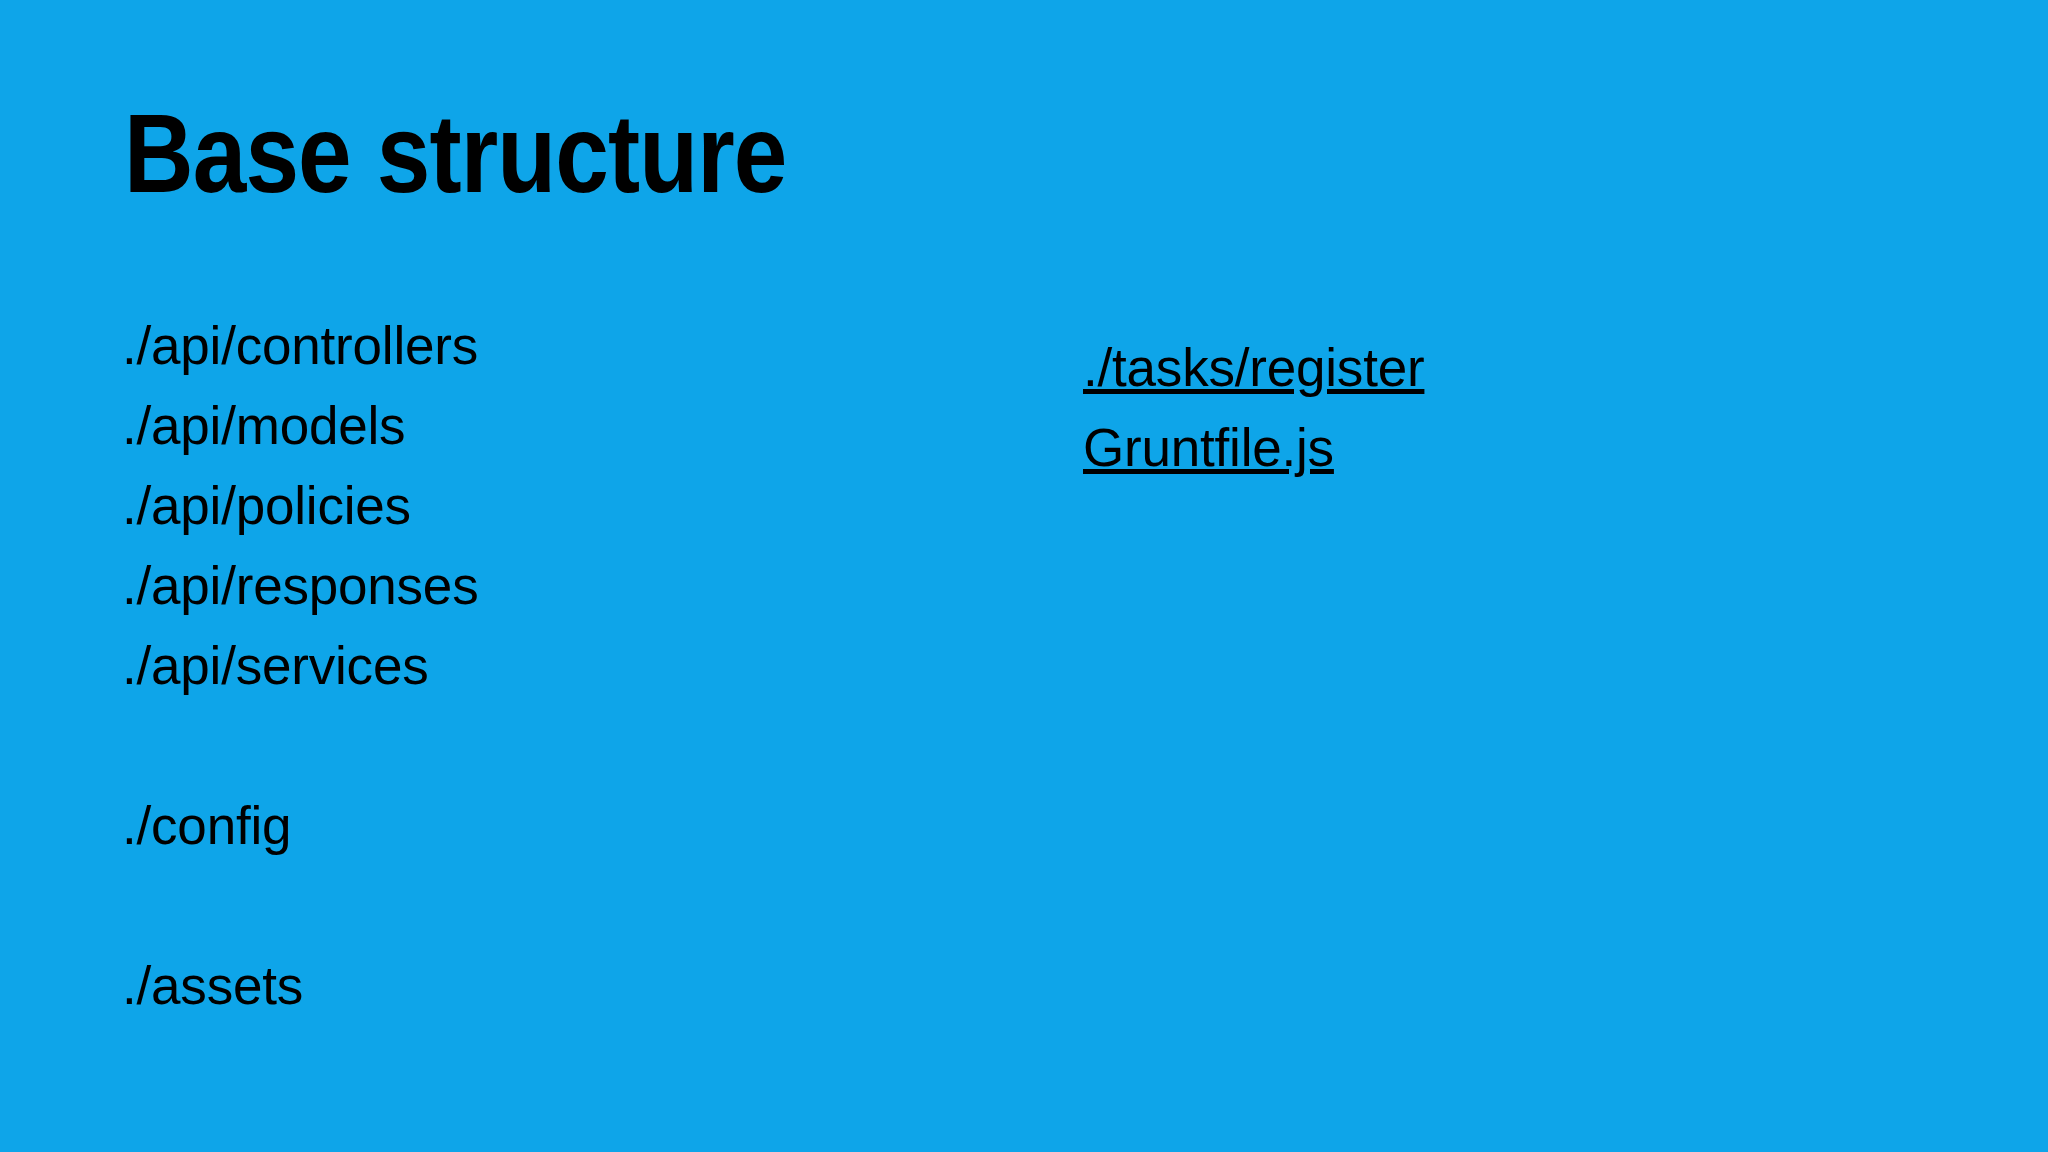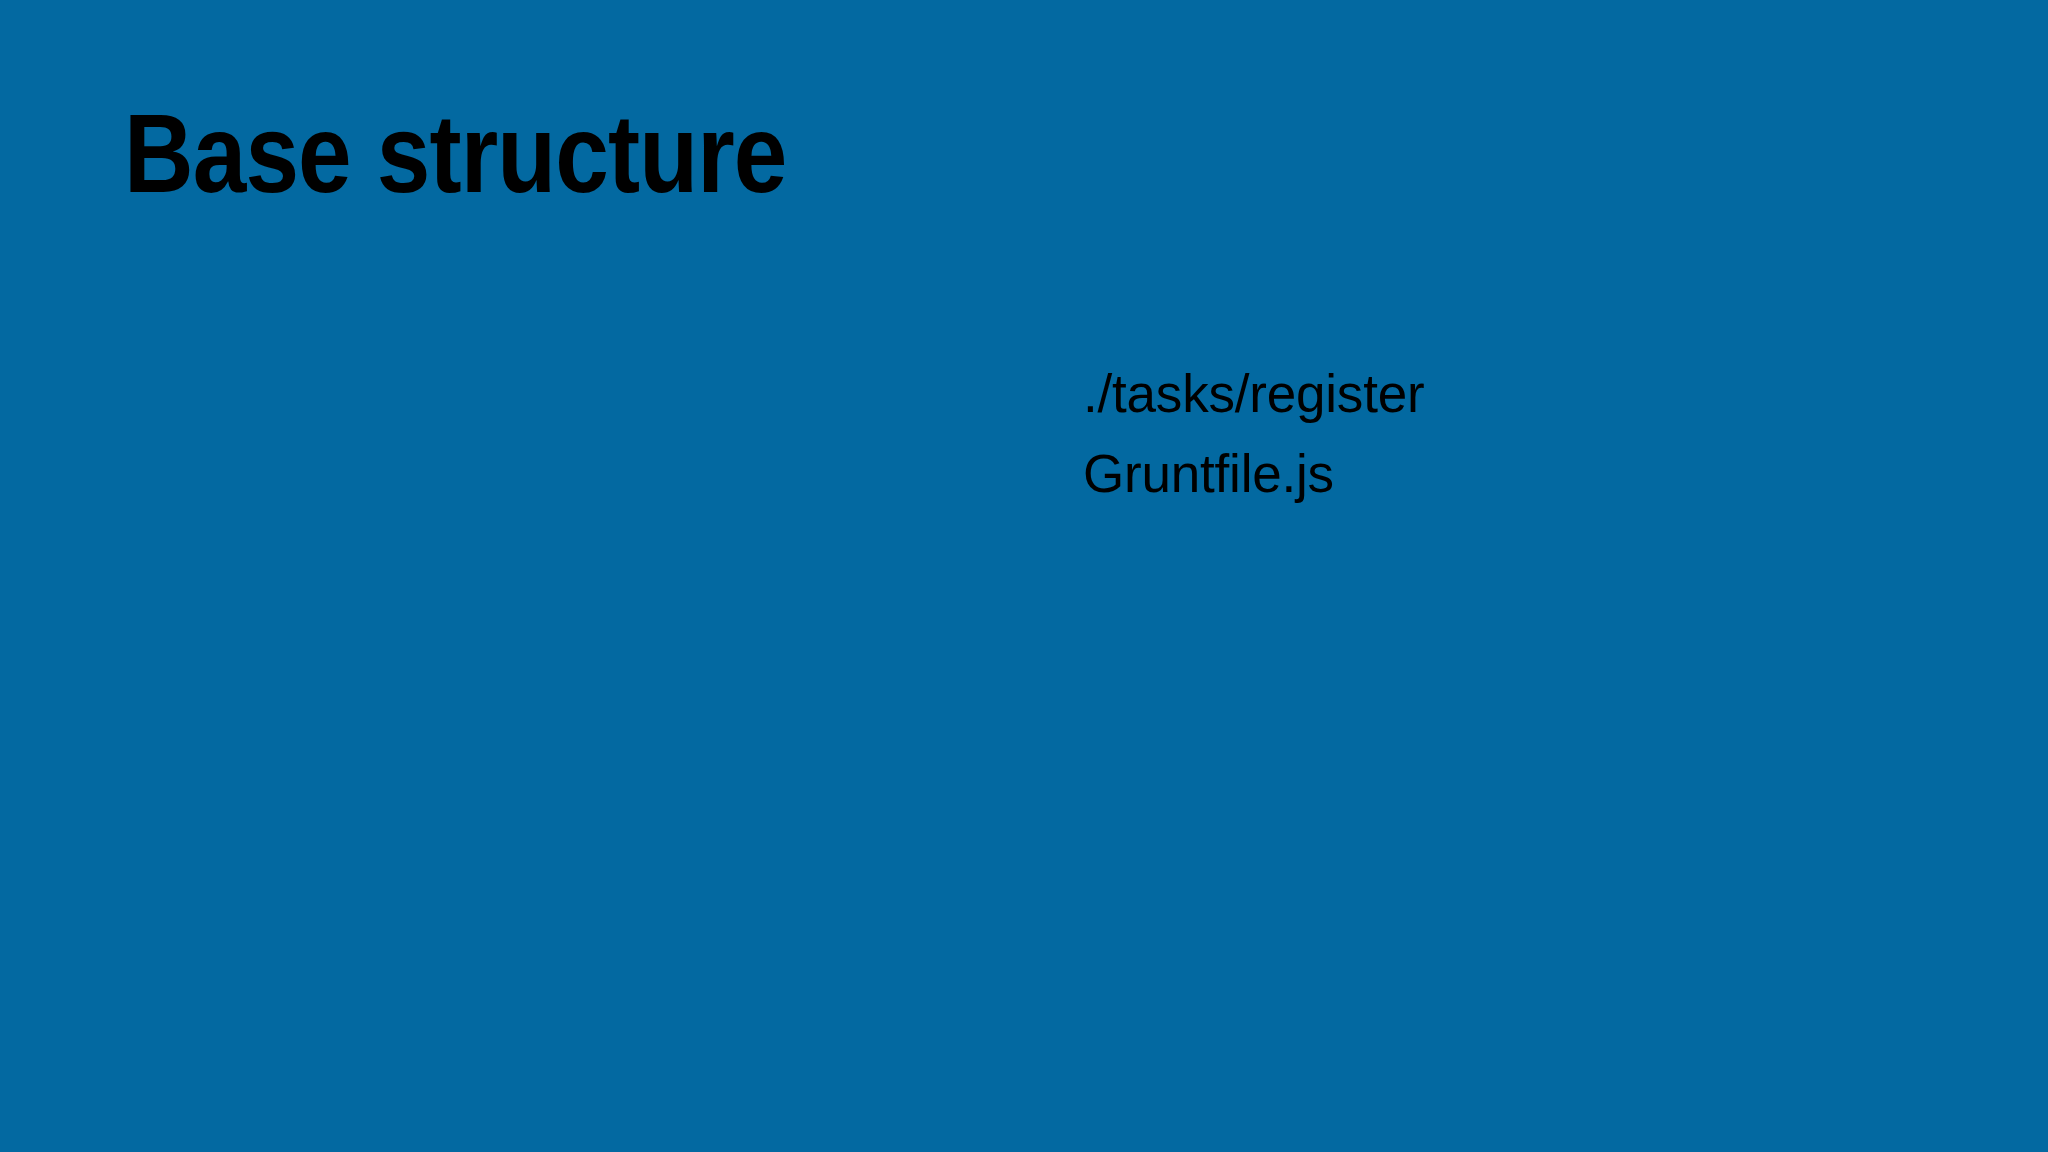--- a/index.html
+++ b/index.html
@@ -8,21 +8,21 @@
     background: #ffffff;
   }
   body {
     font-family: "Liberation Sans", sans-serif;
     color: #000000;
   }
   #slide {
     position: relative;
     width: 2048px;
     height: 1152px;
-    background: #0369a1;
+    background: #0ea5e9;
     overflow: hidden;
   }
   #slide-title {
     position: absolute;
     left: 124px;
     top: 92px;
     font-size: 112px;
     font-weight: bold;
     line-height: 1.1;
     letter-spacing: -1px;
@@ -35,21 +35,22 @@
     position: absolute;
     display: flex;
     flex-direction: column;
   }
   #left-column {
     left: 122px;
     top: 306px;
   }
   #right-column {
     left: 1083px;
-    top: 354px;
+    top: 328px;
+    text-decoration: underline;
   }
   .path-line {
     font-size: 53px;
     font-weight: normal;
     line-height: 80px;
     height: 80px;
     color: #000000;
     white-space: pre;
     letter-spacing: -0.2px;
   }
@@ -57,19 +58,30 @@
     color: transparent;
   }
 </style>
 </head>
 <body>
 
 <div id="slide">
 
   <div id="slide-title">Base structure</div>
 
+  <div id="left-column" class="path-column">
+    <div class="path-line">./api/controllers</div>
+    <div class="path-line">./api/models</div>
+    <div class="path-line">./api/policies</div>
+    <div class="path-line">./api/responses</div>
+    <div class="path-line">./api/services</div>
+    <div class="path-line is-spacer"></div>
+    <div class="path-line">./config</div>
+    <div class="path-line is-spacer"></div>
+    <div class="path-line">./assets</div>
+  </div>
 
   <div id="right-column" class="path-column">
     <div class="path-line">./tasks/register</div>
     <div class="path-line">Gruntfile.js</div>
   </div>
 
 </div>
 
 </body></html>

